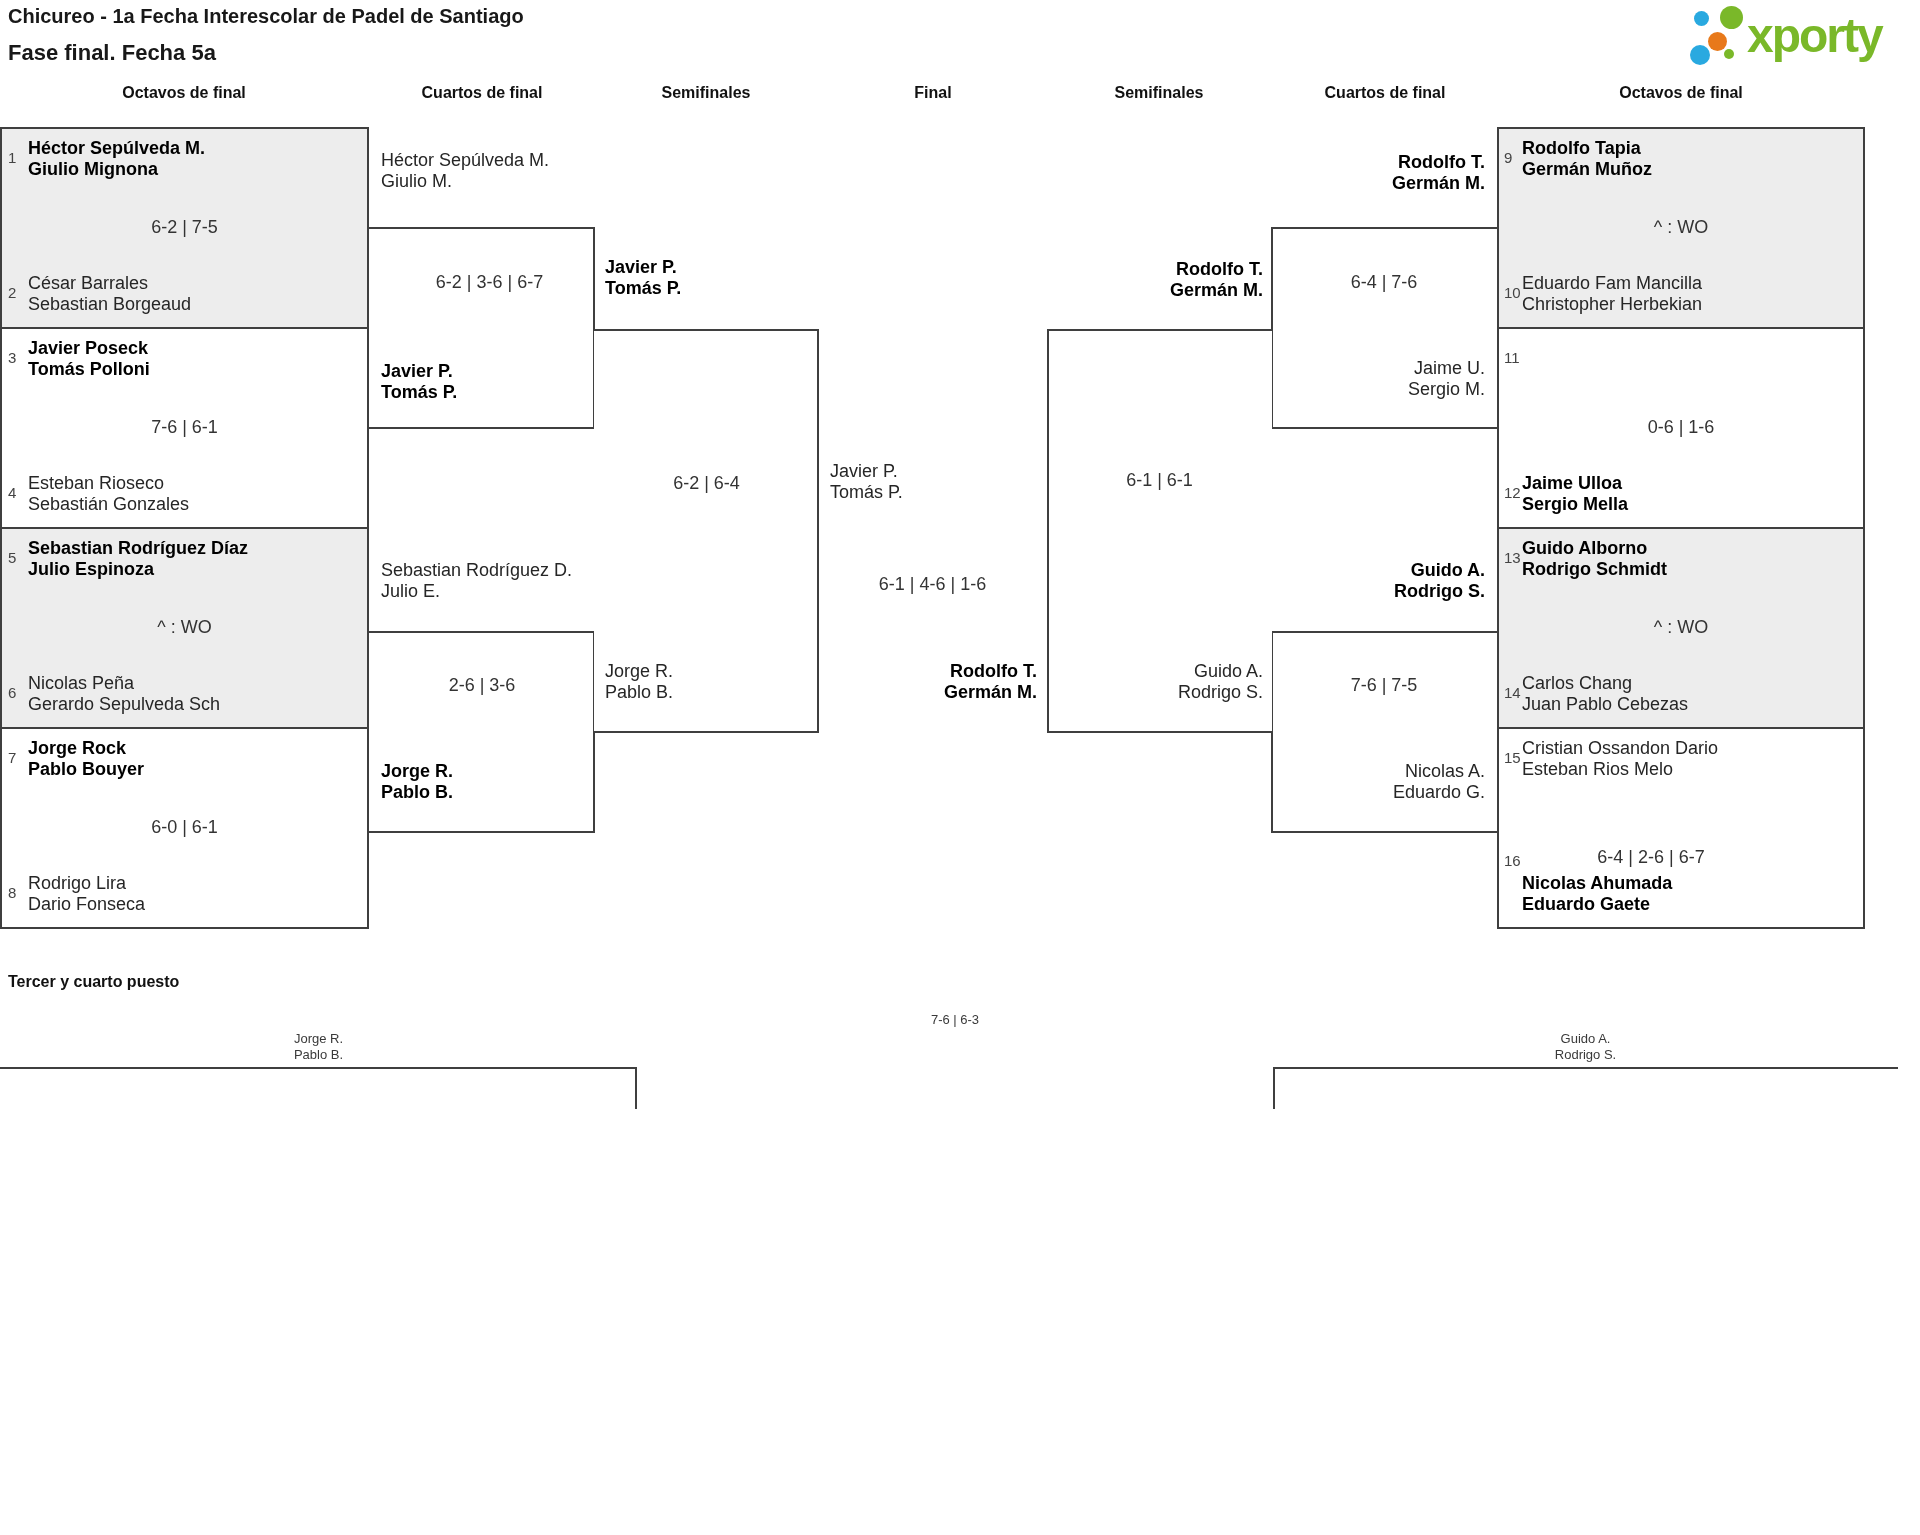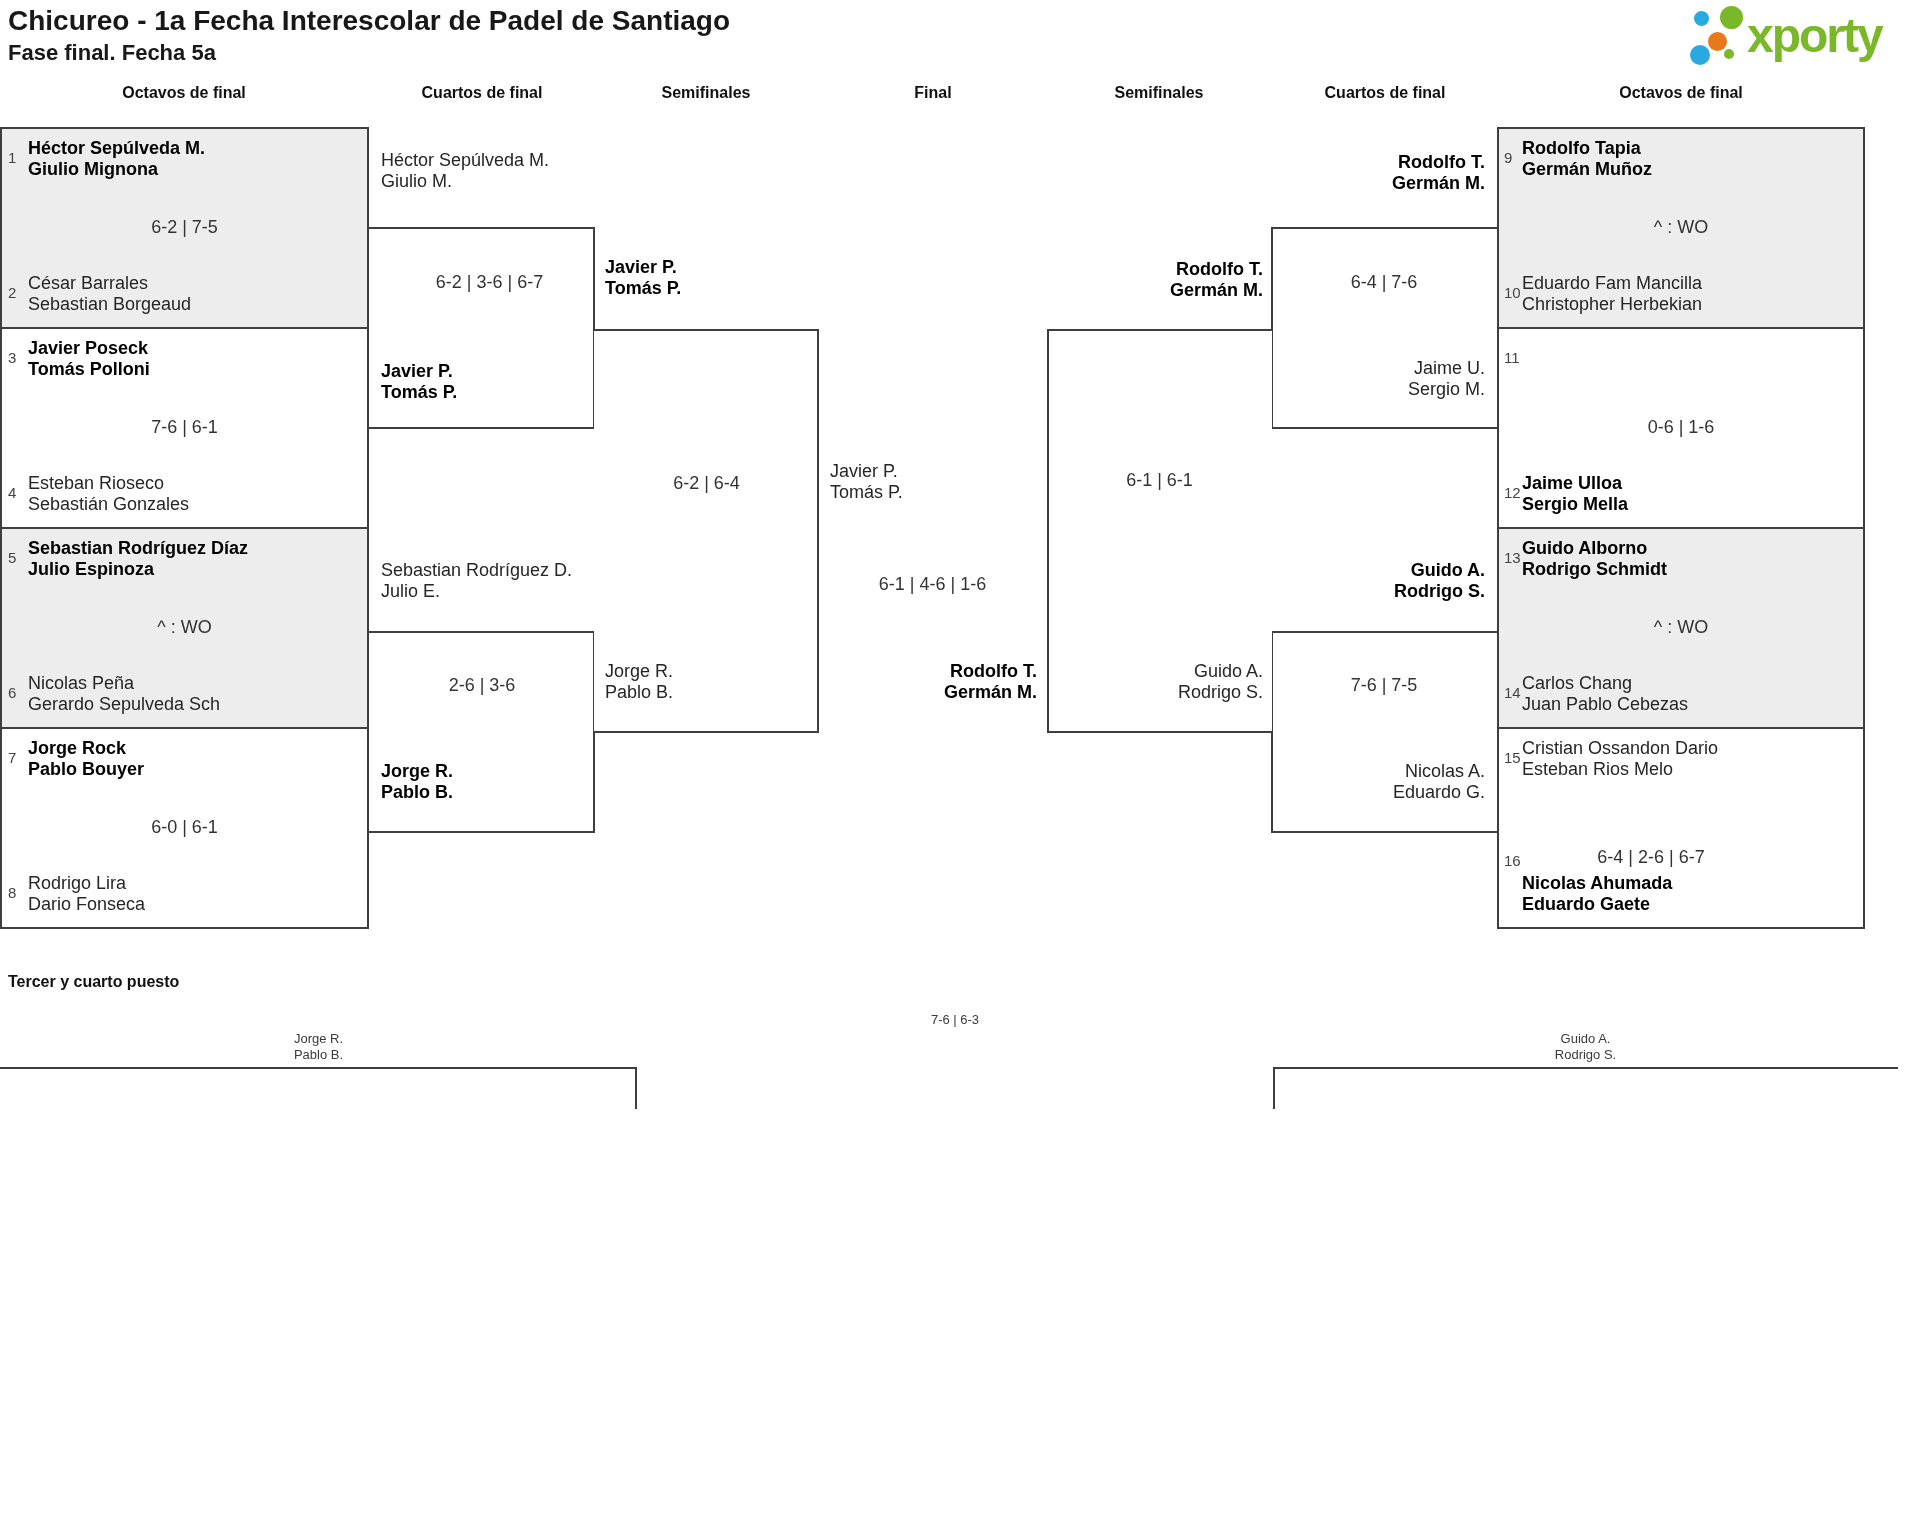--- a/index.html
+++ b/index.html
@@ -9,21 +9,21 @@
   .box{border:2px solid #3f3f3f;box-sizing:border-box;background:#ffffff;}
   .box.gray{background:#ededed;}
   .box.noleft{border-left:none;}
   .box.noright{border-right:none;}
   .nm{font-size:18px;line-height:21px;color:#262626;white-space:nowrap;}
   .nm.bold{font-weight:700;color:#000000;}
   .nm.ra{text-align:right;}
   .sc{font-size:18px;color:#333333;text-align:center;white-space:nowrap;}
   .seed{font-size:15px;color:#444444;}
   .rh{font-size:16px;font-weight:600;color:#111111;text-align:center;width:300px;}
-  .title{font-size:28px;font-weight:700;color:#181818;white-space:nowrap;}
+  .title{font-size:20px;font-weight:700;color:#181818;white-space:nowrap;}
   .subtitle{font-size:22px;font-weight:700;color:#181818;white-space:nowrap;}
   .line{background:#3f3f3f;}
   .tp{font-size:13px;line-height:16px;color:#3a3a3a;text-align:center;white-space:nowrap;}
   .tp-score{font-size:13px;color:#3a3a3a;text-align:center;white-space:nowrap;}
   .tp-label{font-size:16px;font-weight:700;color:#111111;white-space:nowrap;}
   .dot{border-radius:50%;}
   .logo-text{font-size:48px;font-weight:800;color:#7ab829;letter-spacing:-2px;white-space:nowrap;}
 </style>
 </head>
 <body>

